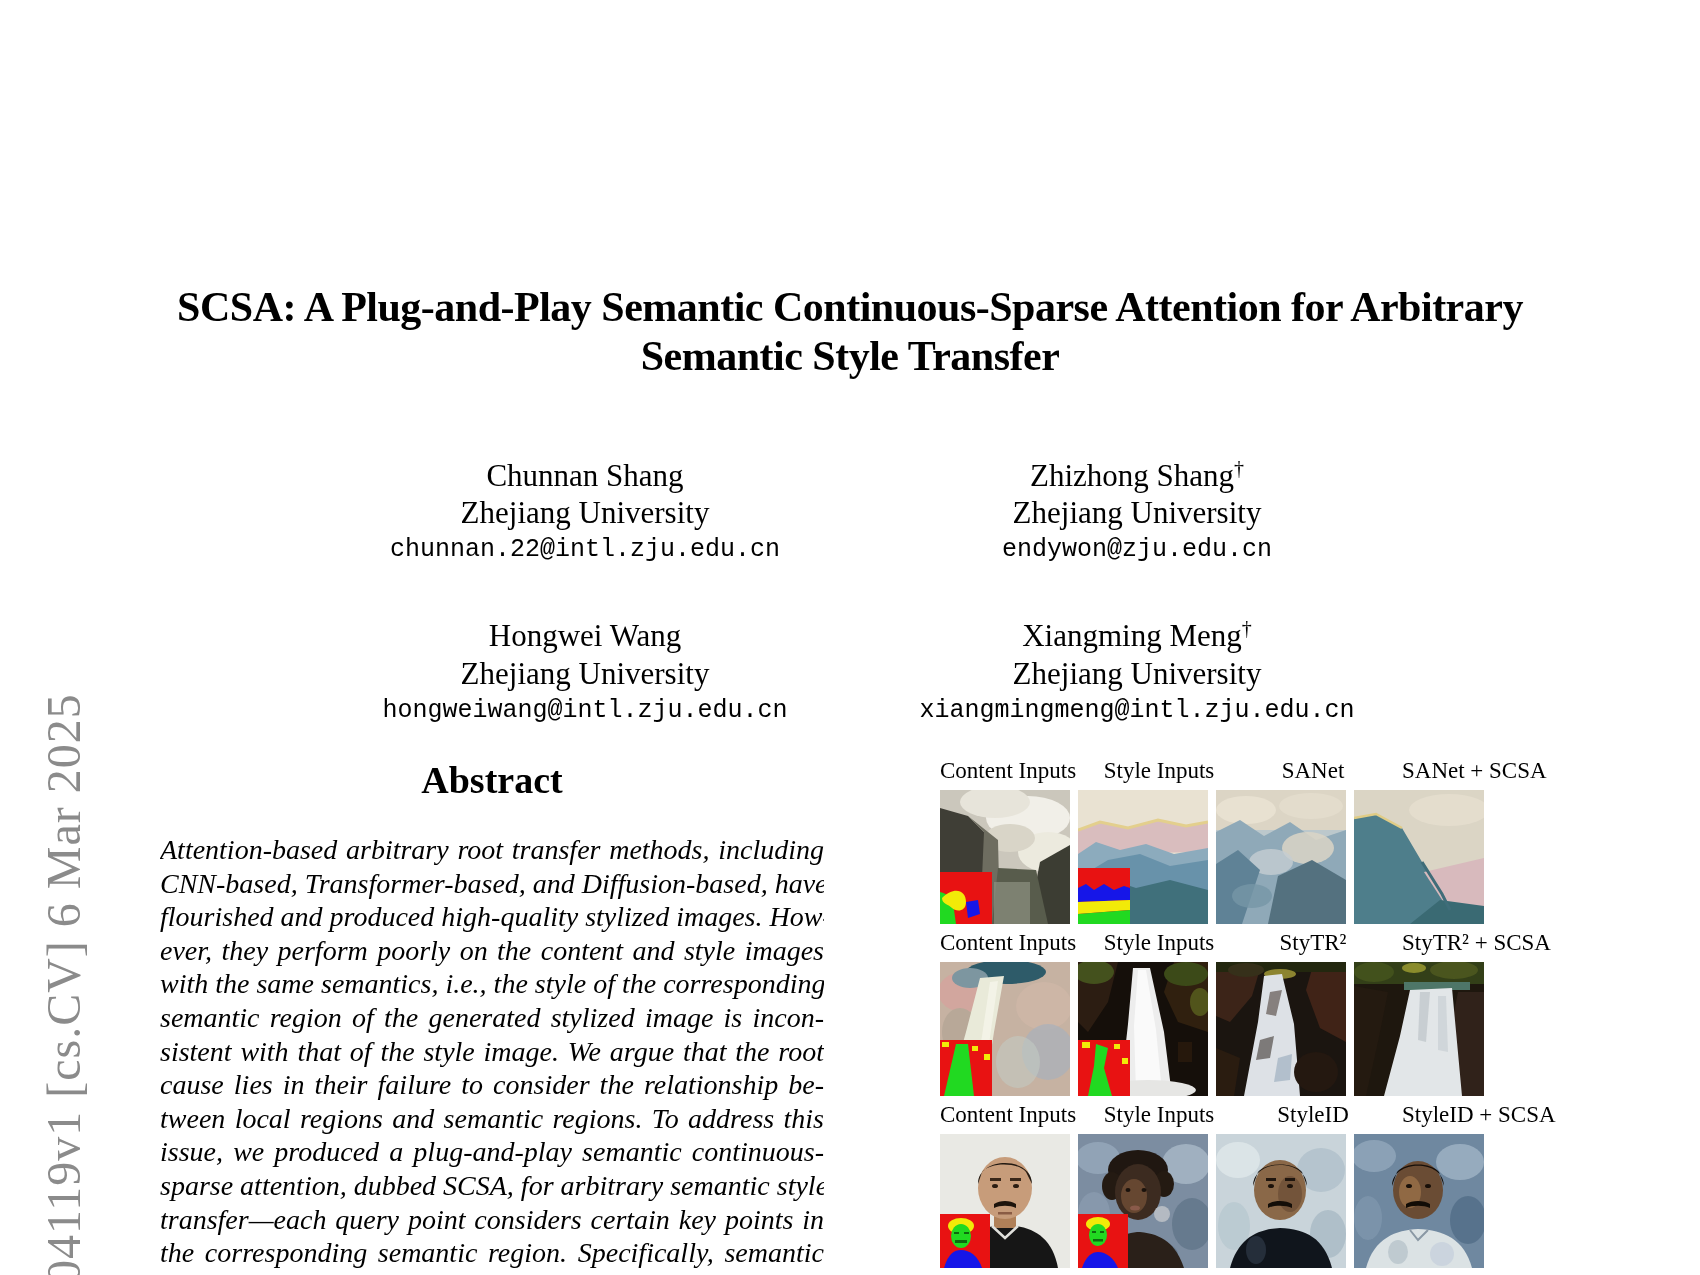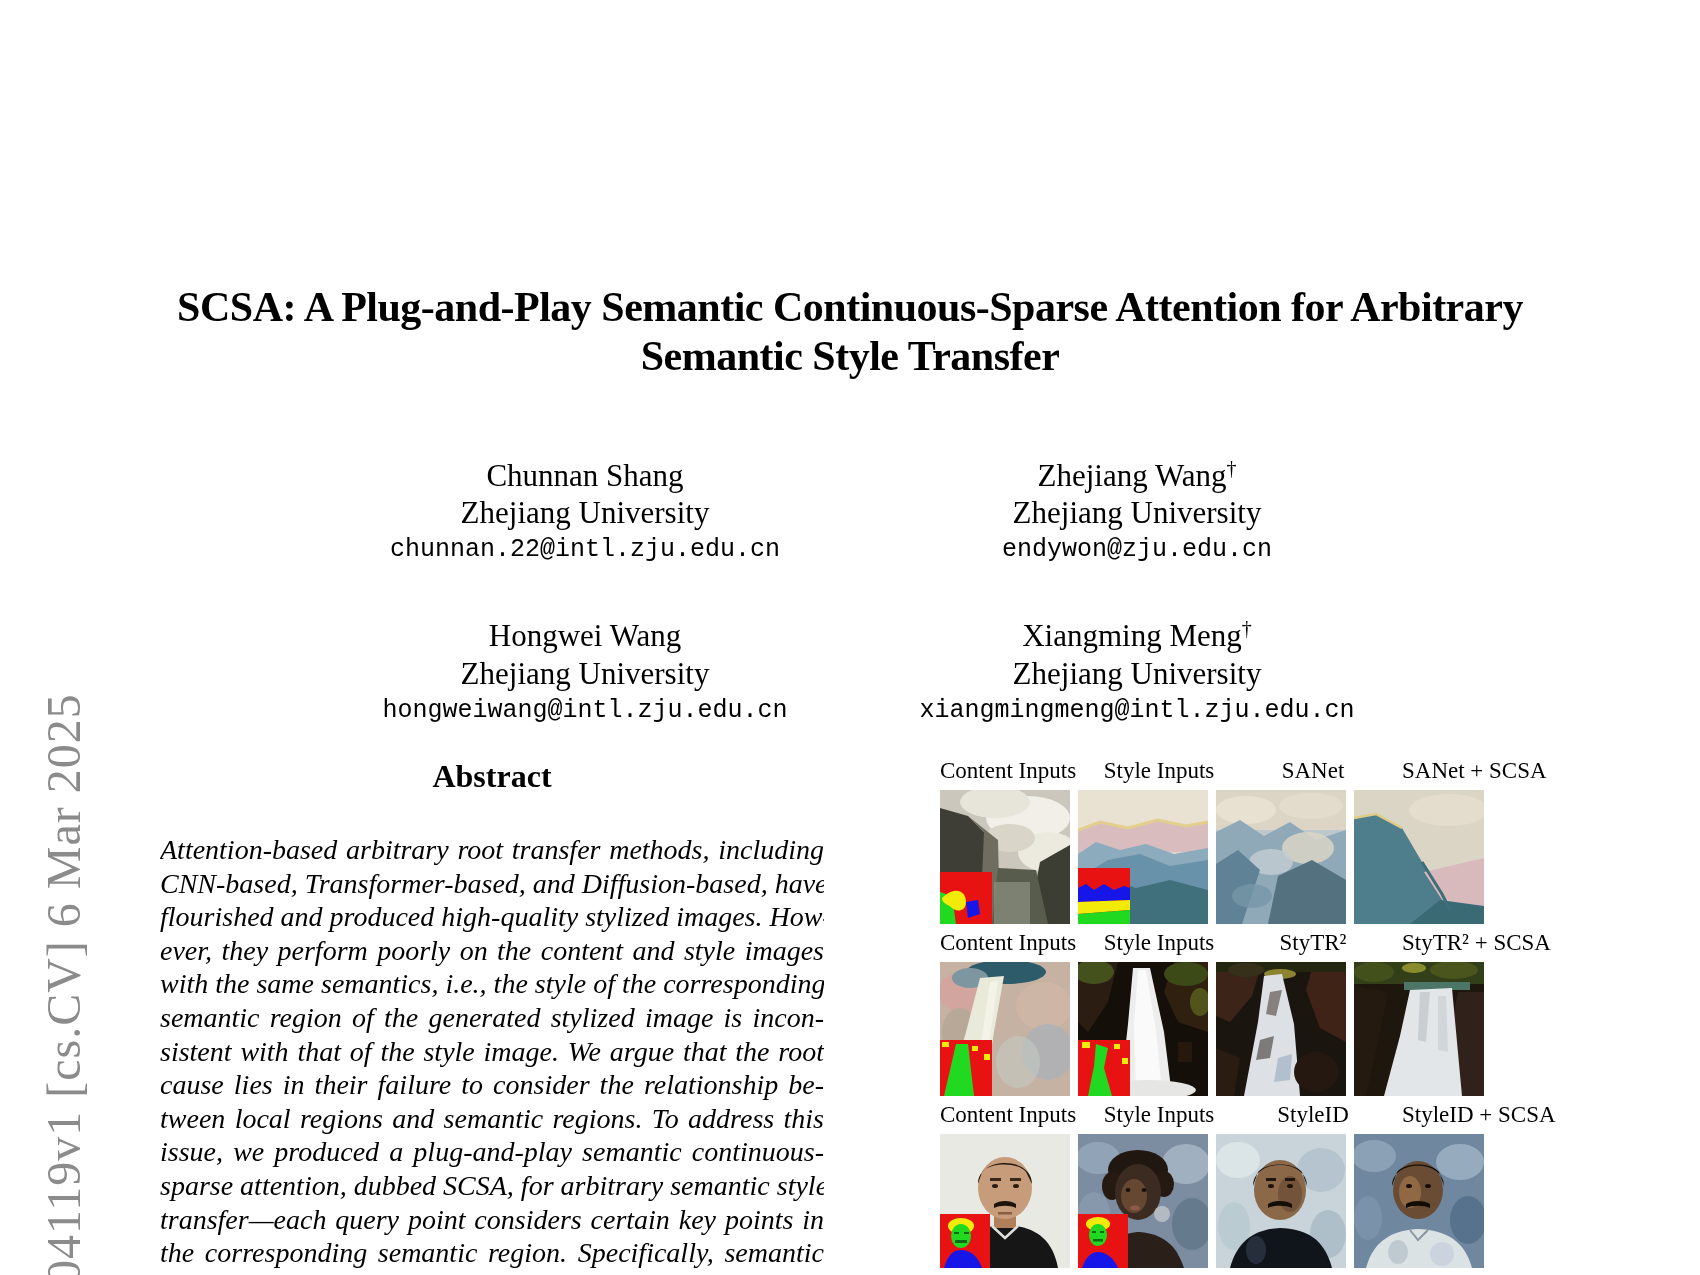--- a/index.html
+++ b/index.html
@@ -20,21 +20,21 @@
            display:grid;grid-template-columns:520px 520px;gap:32px;}
   .author{text-align:center;}
   .author-name{font-size:31px;line-height:37px;}
   .author-name sup{font-size:20px;}
   .author-affil{font-size:31px;line-height:37px;}
   .author-email{font-family:"Liberation Mono",monospace;font-size:25px;line-height:33px;
                 margin-top:2px;margin-bottom:12px;letter-spacing:0;}
 
   
   .abstract-heading{position:absolute;top:758px;left:160px;width:664px;text-align:center;
-                    font-size:32px;font-weight:bold;}
+                    font-size:38px;font-weight:bold;}
   .abstract-body{position:absolute;top:833px;left:160px;width:664px;height:442px;
                  overflow:hidden;font-style:italic;font-size:28px;}
   .abs-line{line-height:33.6px;height:33.6px;white-space:nowrap;
             text-align:justify;text-align-last:justify;}
 
   
   .fig-group{position:absolute;left:940px;width:546px;}
   .fig-group.g1{top:756px;}
   .fig-group.g2{top:928px;}
   .fig-group.g3{top:1100px;}
@@ -56,21 +56,21 @@
     <div>Semantic Style Transfer</div>
   </div>
 
   <div class="authors">
     <div class="author">
       <div class="author-name"><span>Chunnan Shang</span><sup></sup></div>
       <div class="author-affil">Zhejiang University</div>
       <div class="author-email">chunnan.22@intl.zju.edu.cn</div>
     </div>
     <div class="author">
-      <div class="author-name"><span>Zhejiang Wang</span><sup>†</sup></div>
+      <div class="author-name"><span>Zhizhong Shang</span><sup>†</sup></div>
       <div class="author-affil">Zhejiang University</div>
       <div class="author-email">endywon@zju.edu.cn</div>
     </div>
     <div class="author">
       <div class="author-name"><span>Hongwei Wang</span><sup></sup></div>
       <div class="author-affil">Zhejiang University</div>
       <div class="author-email">hongweiwang@intl.zju.edu.cn</div>
     </div>
     <div class="author">
       <div class="author-name"><span>Xiangming Meng</span><sup>†</sup></div>

